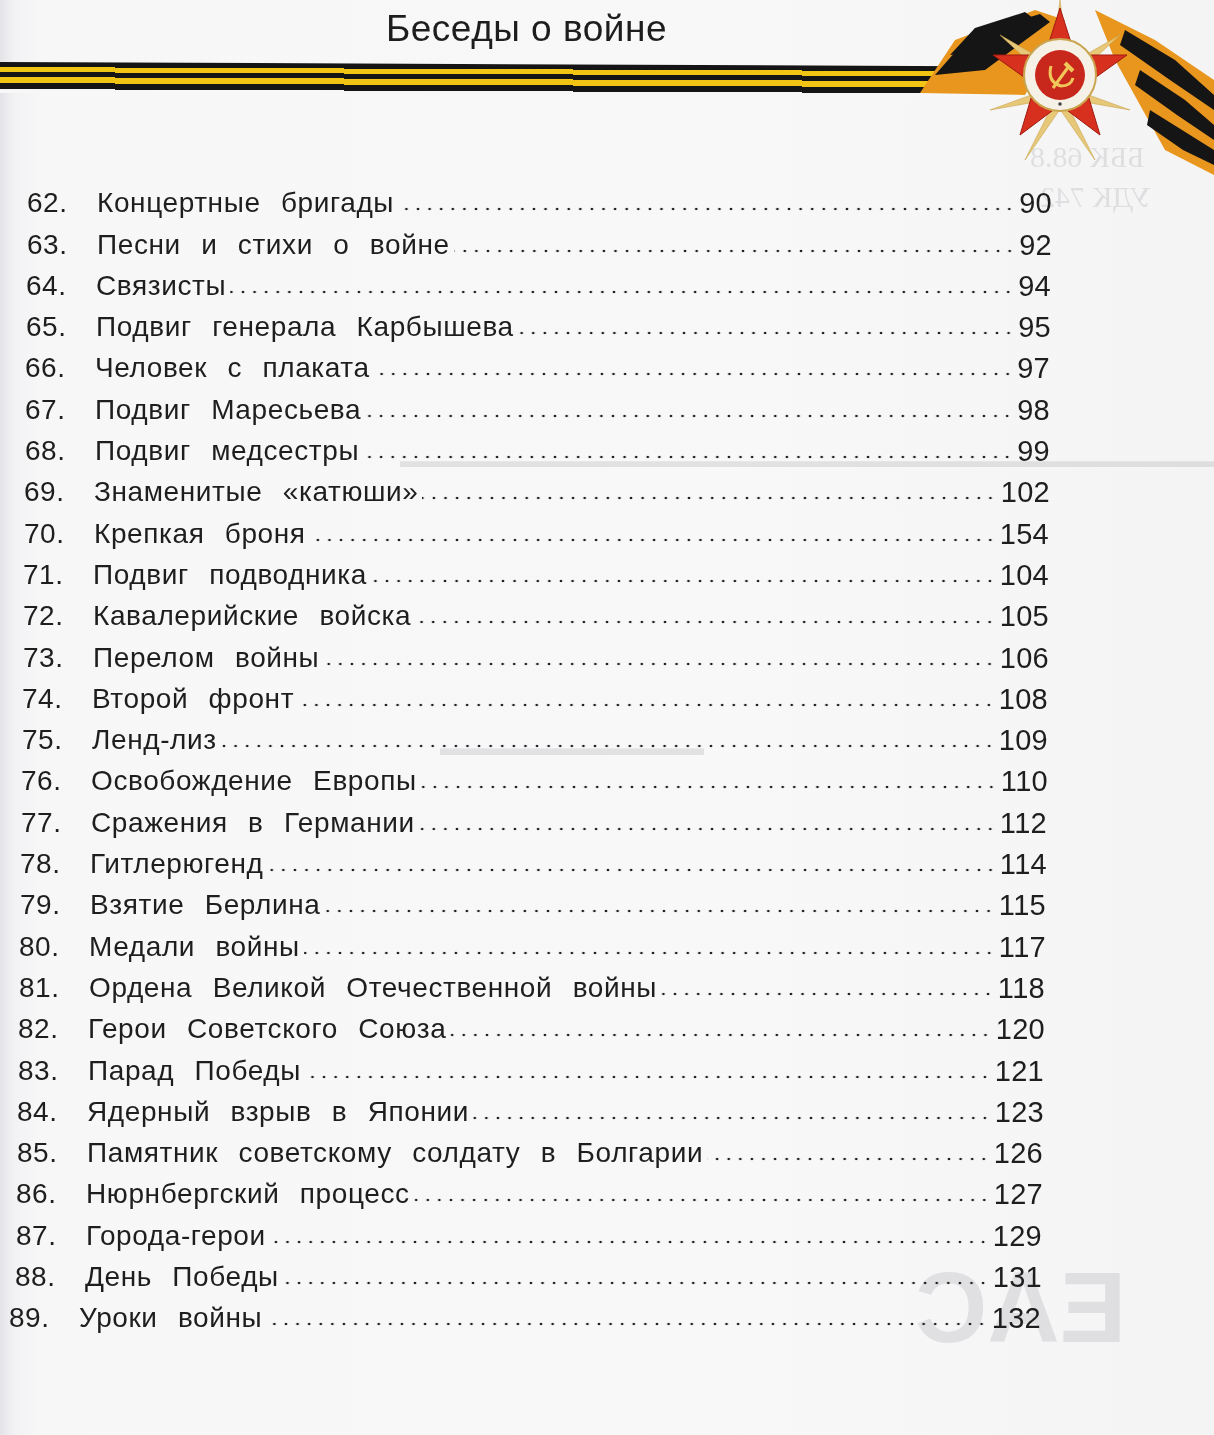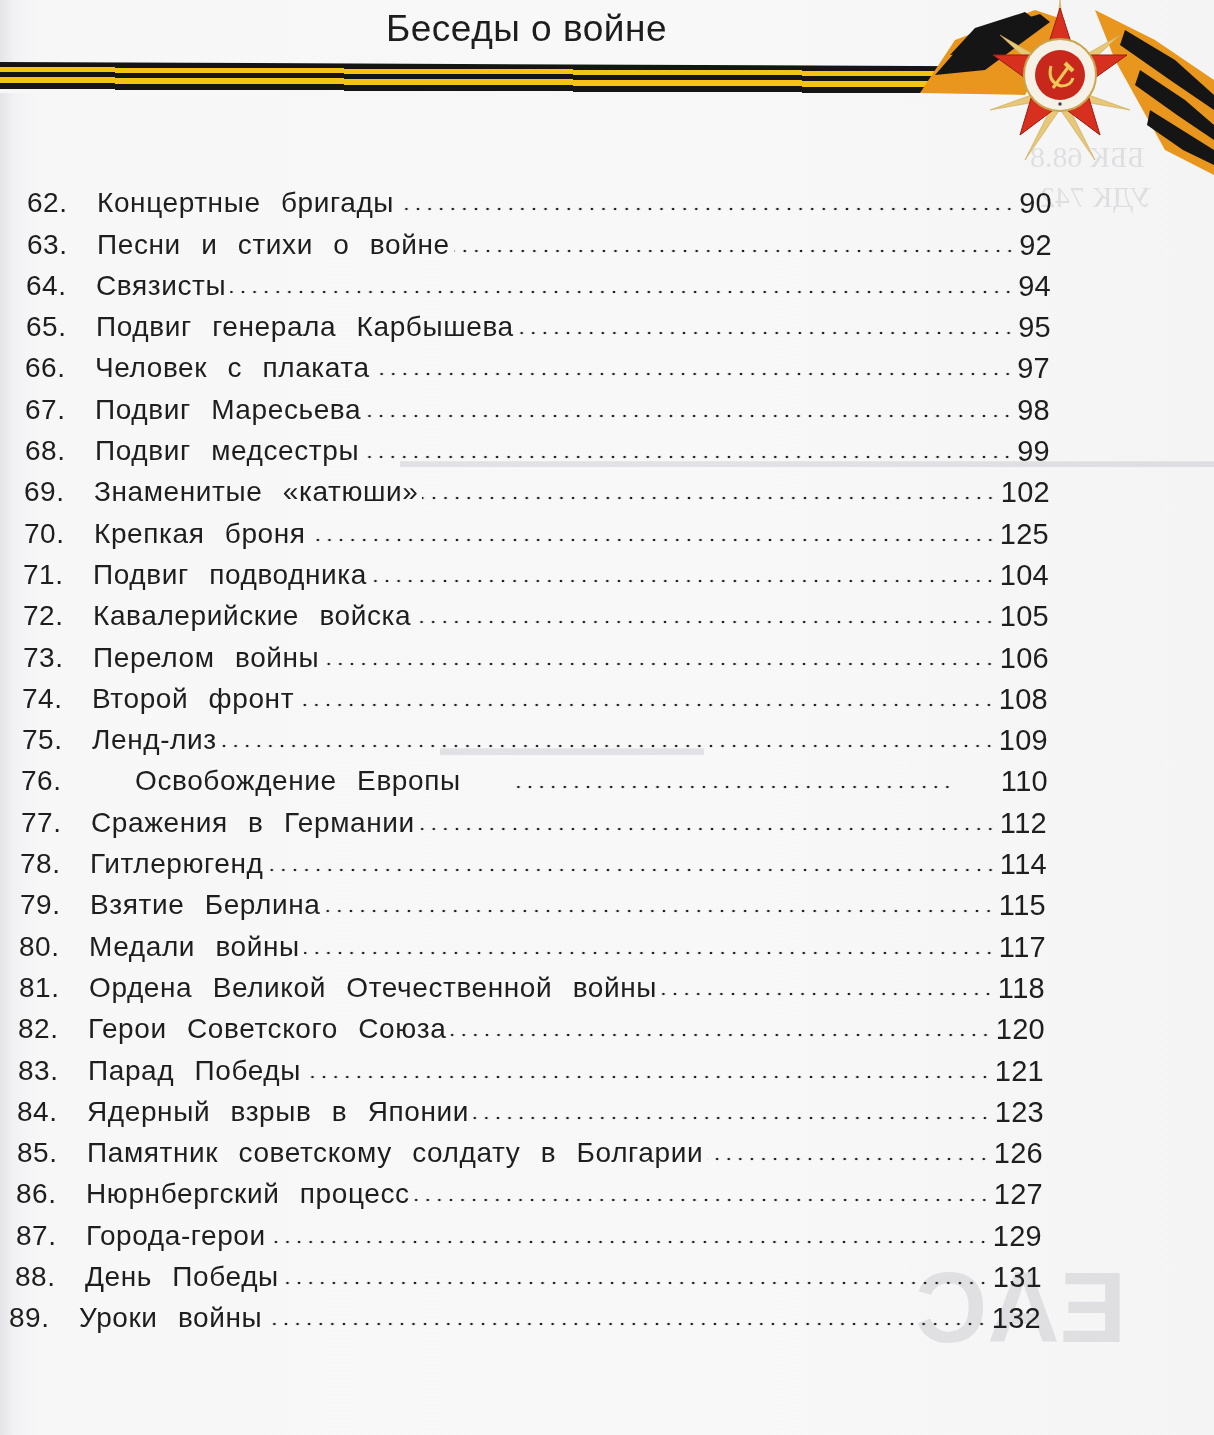--- a/index.html
+++ b/index.html
@@ -151,21 +151,21 @@
   <div class="toc-row" style="padding-left:24px; padding-right:58px;">
     <span class="toc-num">69.</span>
     <span class="toc-title">Знаменитые «катюши»</span>
     <span class="toc-dots"></span>
     <span class="toc-page">102</span>
   </div>
   <div class="toc-row" style="padding-left:24px; padding-right:59px;">
     <span class="toc-num">70.</span>
     <span class="toc-title">Крепкая броня</span>
     <span class="toc-dots"></span>
-    <span class="toc-page">125</span>
+    <span class="toc-page">154</span>
   </div>
   <div class="toc-row" style="padding-left:23px; padding-right:59px;">
     <span class="toc-num">71.</span>
     <span class="toc-title">Подвиг подводника</span>
     <span class="toc-dots"></span>
     <span class="toc-page">104</span>
   </div>
   <div class="toc-row" style="padding-left:23px; padding-right:59px;">
     <span class="toc-num">72.</span>
     <span class="toc-title">Кавалерийские войска</span>
@@ -183,21 +183,21 @@
     <span class="toc-title">Второй фронт</span>
     <span class="toc-dots"></span>
     <span class="toc-page">108</span>
   </div>
   <div class="toc-row" style="padding-left:22px; padding-right:60px;">
     <span class="toc-num">75.</span>
     <span class="toc-title">Ленд-лиз</span>
     <span class="toc-dots"></span>
     <span class="toc-page">109</span>
   </div>
-  <div class="toc-row" style="padding-left:21px; padding-right:60px;gap:44px;">
+  <div class="toc-row" style="padding-left:21px; padding-right:60px;">
     <span class="toc-num">76.</span>
     <span class="toc-title">Освобождение Европы</span>
     <span class="toc-dots"></span>
     <span class="toc-page">110</span>
   </div>
   <div class="toc-row" style="padding-left:21px; padding-right:61px;">
     <span class="toc-num">77.</span>
     <span class="toc-title">Сражения в Германии</span>
     <span class="toc-dots"></span>
     <span class="toc-page">112</span>

